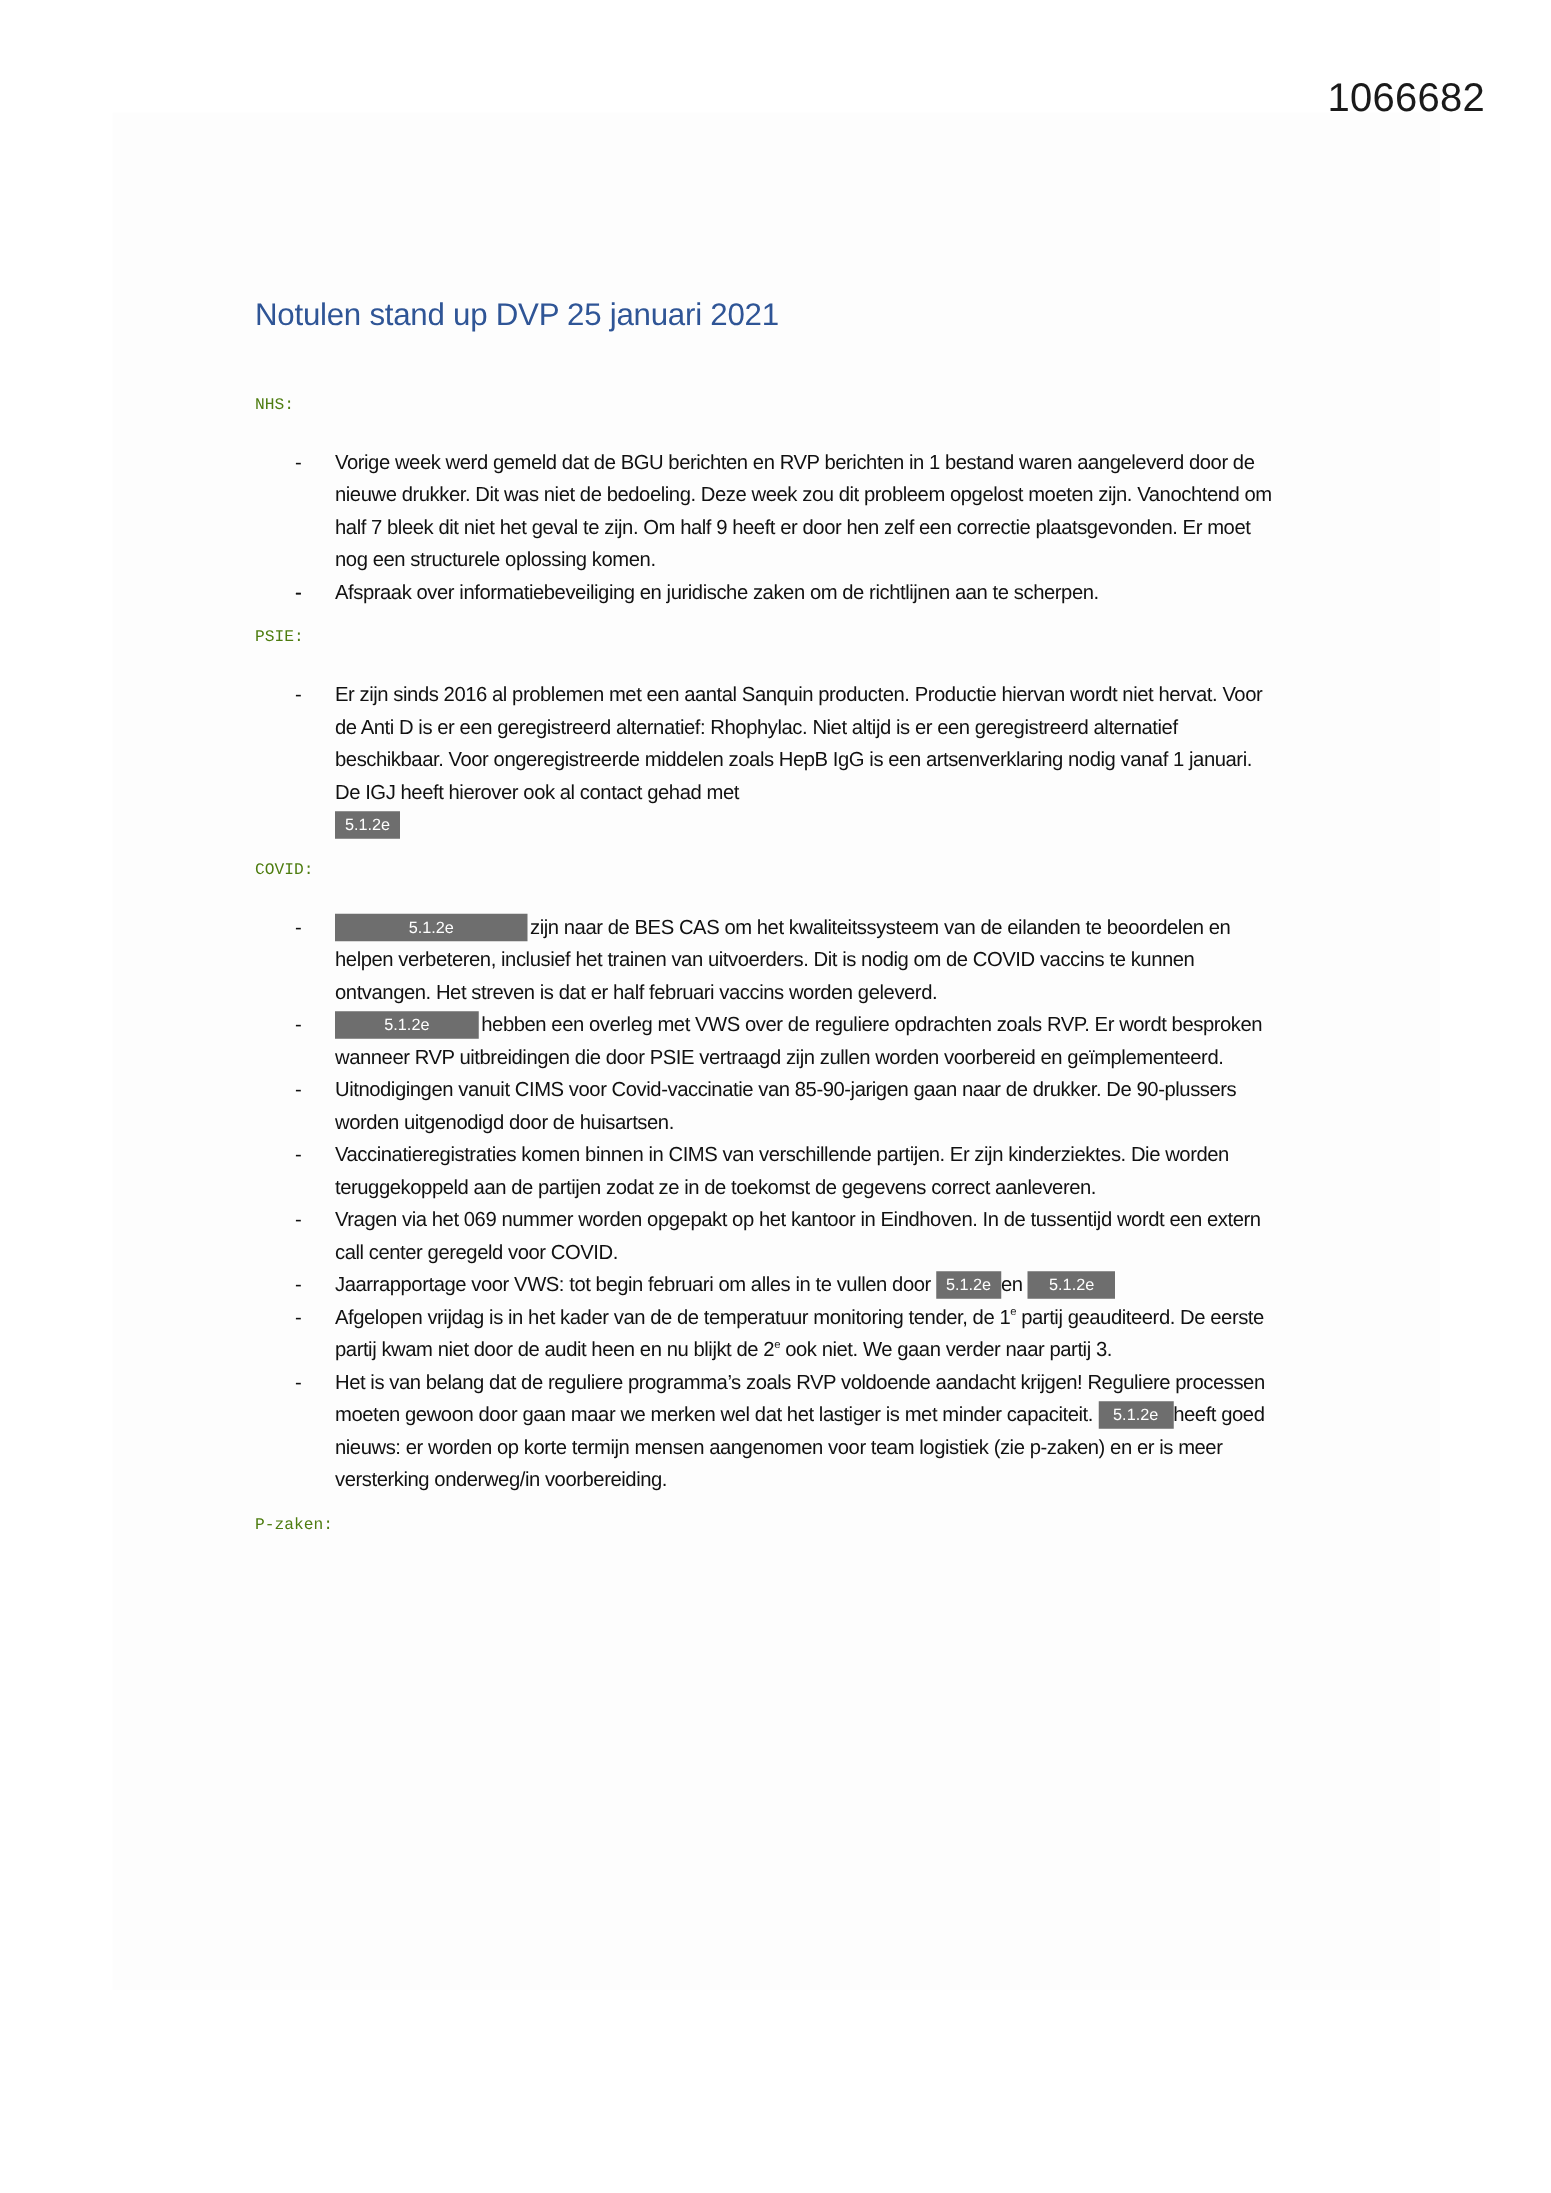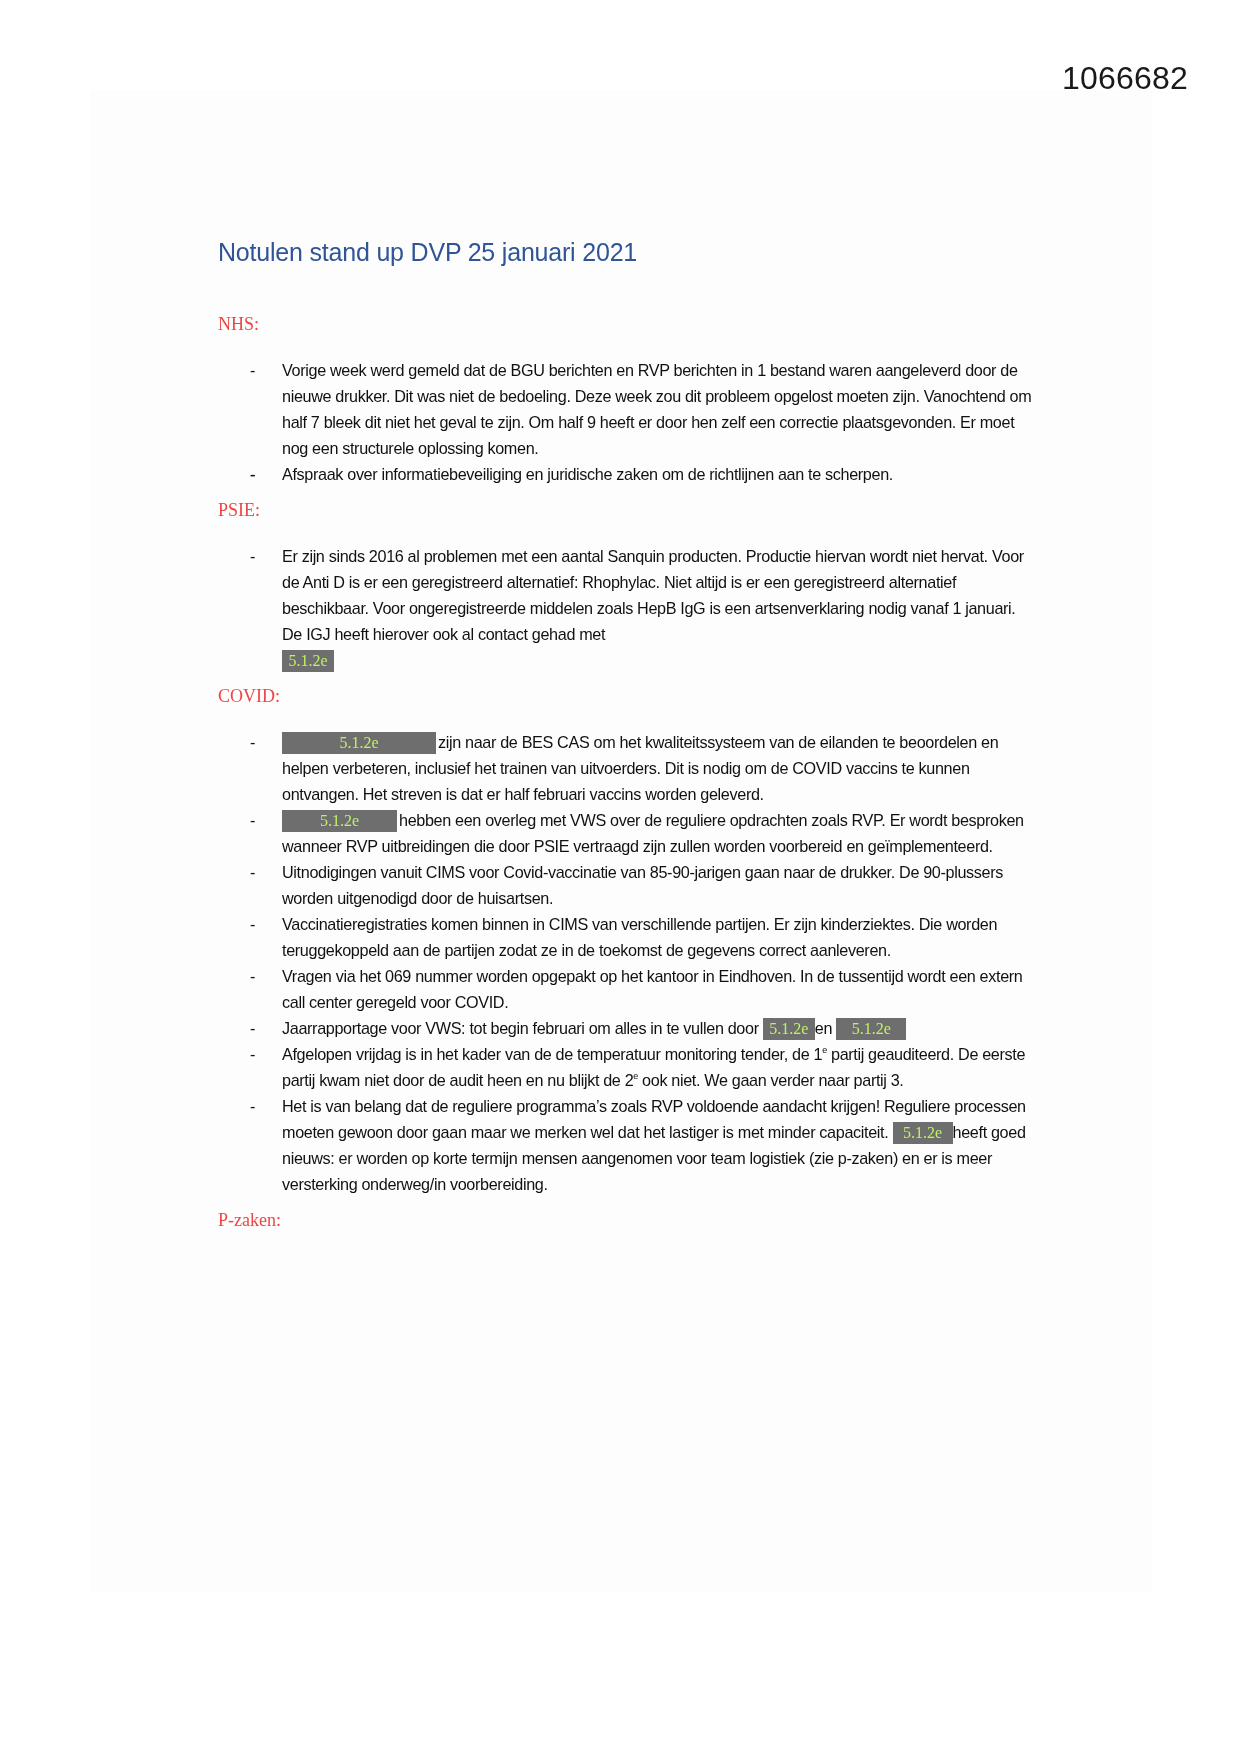--- a/index.html
+++ b/index.html
@@ -27,36 +27,36 @@
     .scan-page {
       position: absolute;
       left: 90px;
       top: 90px;
       width: 1062px;
       height: 1502px;
       background: #fdfdfd;
     }
     .content {
       position: absolute;
-      left: 218px;
+      left: 204px;
       top: 238px;
       width: 820px;
     }
     .title {
       font-family: "Liberation Sans", sans-serif;
       font-size: 25px;
       color: #2f5596;
       font-weight: normal;
       margin: 0 0 44px 0;
       letter-spacing: -0.2px;
     }
     .section-heading {
-      font-family: Liberation Serif, serif;
-      font-size: 18px;
-      color: #ef4444;
+      font-family: Liberation Mono, monospace;
+      font-size: 13px;
+      color: #4d7c0f;
       margin: 0 0 20px 0;
       line-height: 26px;
     }
     ul.items {
       list-style: none;
       margin: 0 0 10px 0;
       padding: 0;
     }
     ul.items li {
       position: relative;
@@ -69,23 +69,23 @@
       word-spacing: 0px;
     }
     ul.items li .dash {
       position: absolute;
       left: 32px;
       top: 0;
     }
     .redact {
       display: inline-block;
       background: #6e6e6e;
-      color: #bef264;
-      font-family: Liberation Serif, serif;
-      font-size: 16px;
+      color: #ffffff;
+      font-family: Liberation Sans, sans-serif;
+      font-size: 13px;
       line-height: 22px;
       height: 22px;
       text-align: center;
       vertical-align: middle;
       letter-spacing: 0;
       position: relative;
       top: -1px;
     }
     .r-wide { width: 154px; }
     .r-mid { width: 115px; }

